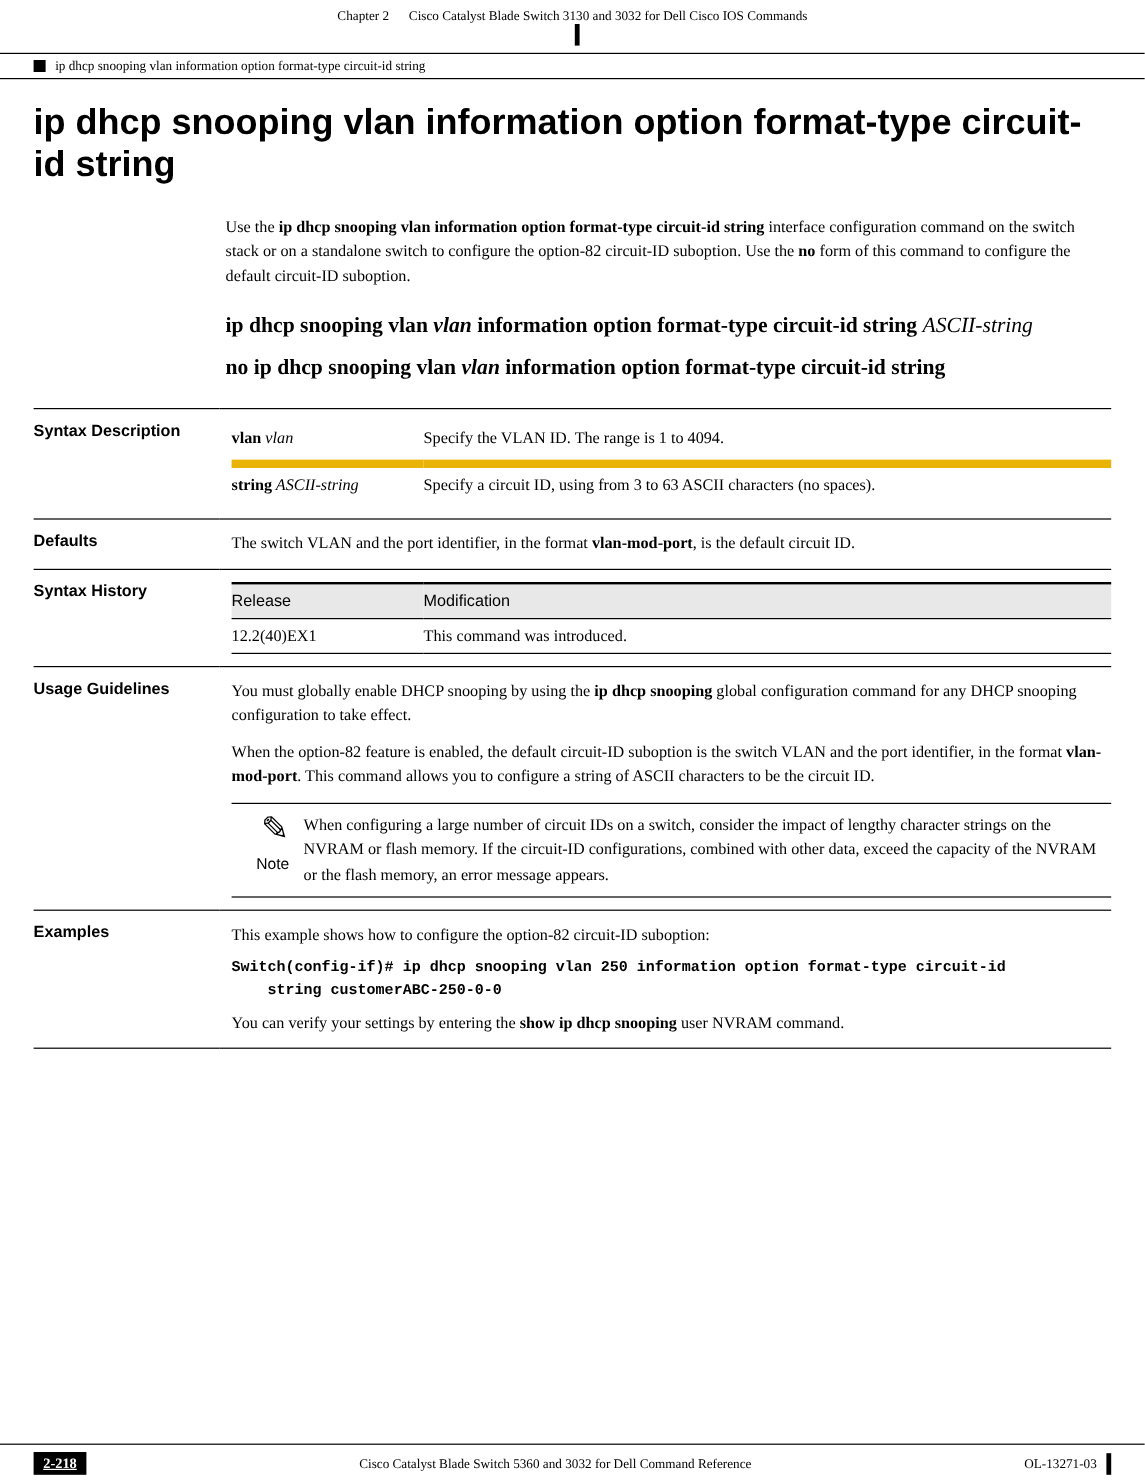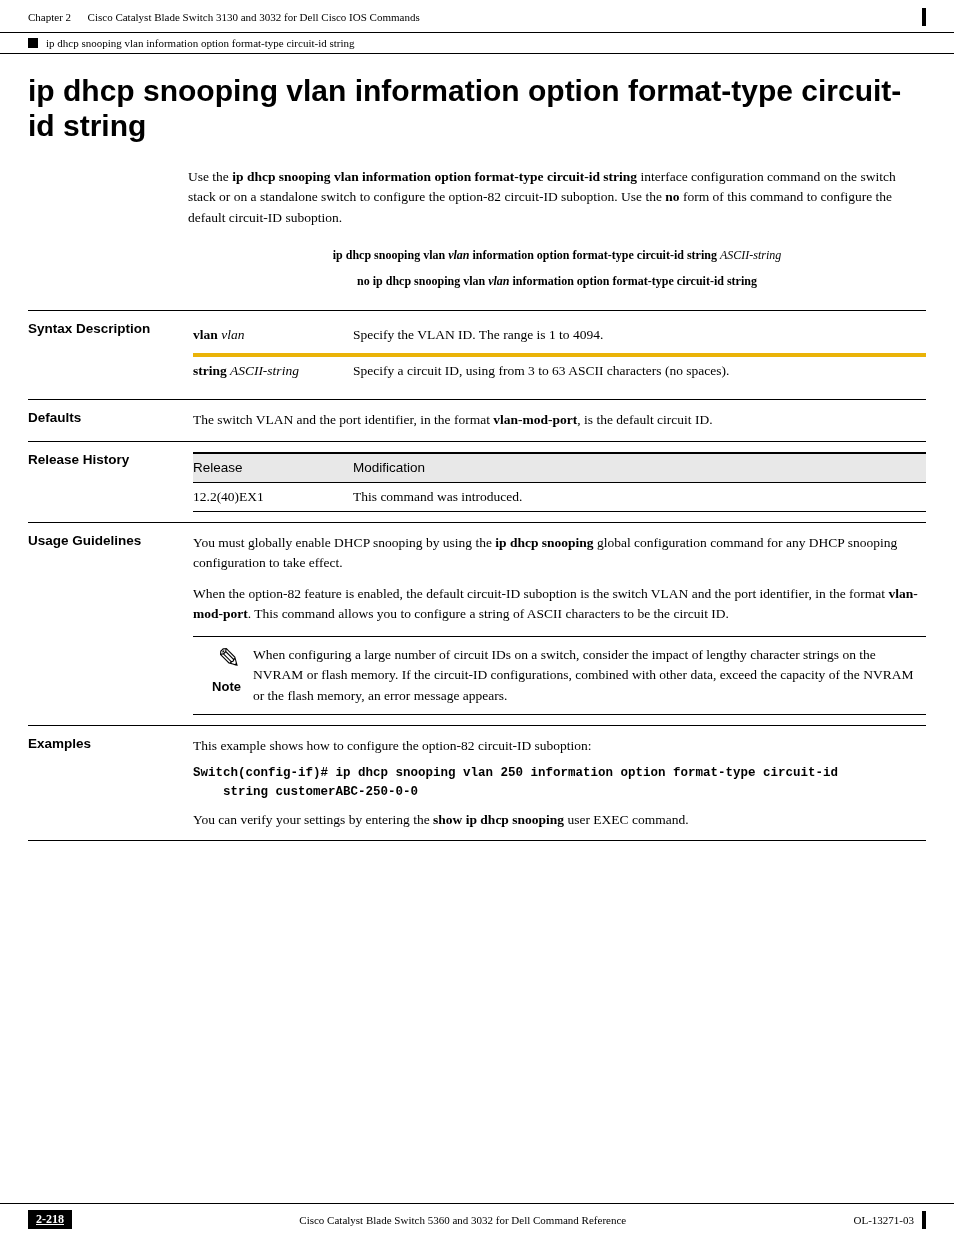--- a/index.html
+++ b/index.html
@@ -14,20 +14,21 @@
     }
 
     
     .page-header {
       display: flex;
       justify-content: space-between;
       align-items: center;
       padding: 8px 28px 6px 28px;
       border-bottom: 1px solid #000;
       font-size: 11px;
+      flex-direction: column;
     }
     .header-right-bar {
       width: 4px;
       height: 18px;
       background: #000;
       margin-left: 8px;
     }
 
     
     .page-subheader {
@@ -66,24 +67,23 @@
       font-size: 13.5px;
       line-height: 1.5;
     }
 
     
     .syntax-lines {
       margin-left: 160px;
       margin-bottom: 20px;
     }
     .syntax-line {
-      font-size: 12px;
+      font-size: 18px;
       margin-bottom: 8px;
       line-height: 1.5;
-      text-align: center;
     }
 
     
     .section-table {
       width: 100%;
       border-collapse: collapse;
       margin-bottom: 10px;
     }
 
     .section-row {
@@ -108,21 +108,21 @@
       font-size: 13.5px;
       line-height: 1.5;
     }
 
     
     .syntax-desc-table {
       width: 100%;
       border-collapse: collapse;
     }
     .syntax-desc-table tr {
-      border-bottom: 4px solid #eab308;
+      border-bottom: 7px solid #eab308;
     }
     .syntax-desc-table tr:last-child {
       border-bottom: none;
     }
     .syntax-desc-col1 {
       width: 160px;
       vertical-align: top;
       padding: 4px 10px 8px 0;
       font-size: 13.5px;
     }
@@ -173,21 +173,21 @@
       width: 60px;
       flex-shrink: 0;
       text-align: right;
       padding-right: 12px;
     }
     .note-icon {
       font-size: 28px;
       line-height: 1;
     }
     .note-label {
-      font-weight: bold;
+      font-weight: normal;
       font-family: Arial, Helvetica, sans-serif;
       font-size: 13px;
       margin-top: 4px;
       text-align: right;
     }
     .note-content {
       font-size: 13.5px;
       line-height: 1.5;
       flex: 1;
     }
@@ -310,21 +310,21 @@
         <span>Defaults</span>
       </td>
       <td class="section-content-cell">
         <span>The switch VLAN and the port identifier, in the format </span><span class="bold">vlan-mod-port</span><span>, is the default circuit ID.</span>
       </td>
     </tr>
 
 
     <tr class="section-row">
       <td class="section-label-cell">
-        <span>Release History</span>
+        <span>Syntax History</span>
       </td>
       <td class="section-content-cell">
         <table class="history-table">
           <tbody>
                 <tr class="history-header-row">
             <td class="history-col1">
               <span>Release</span>
             </td>
             <td>
               <span>Modification</span>
@@ -368,21 +368,21 @@
     <tr class="section-row">
       <td class="section-label-cell">
         <span>Examples</span>
       </td>
       <td class="section-content-cell">
         <p style="margin-bottom:6px;">This example shows how to configure the option-82 circuit-ID suboption:</p>
         <div class="code-block">
           <span>Switch(config-if)# <span style="font-weight:bold;">ip dhcp snooping vlan 250 information option format-type circuit-id<br>&nbsp;&nbsp;&nbsp;&nbsp;string customerABC-250-0-0</span></span>
         </div>
         <p style="margin-top:8px;">
-          <span>You can verify your settings by entering the </span><span class="bold">show ip dhcp snooping</span><span> user EXEC command.</span>
+          <span>You can verify your settings by entering the </span><span class="bold">show ip dhcp snooping</span><span> user NVRAM command.</span>
         </p>
       </td>
     </tr>
 
   </tbody>
     </table>
 
 </div>
 
 <div class="page-footer">

